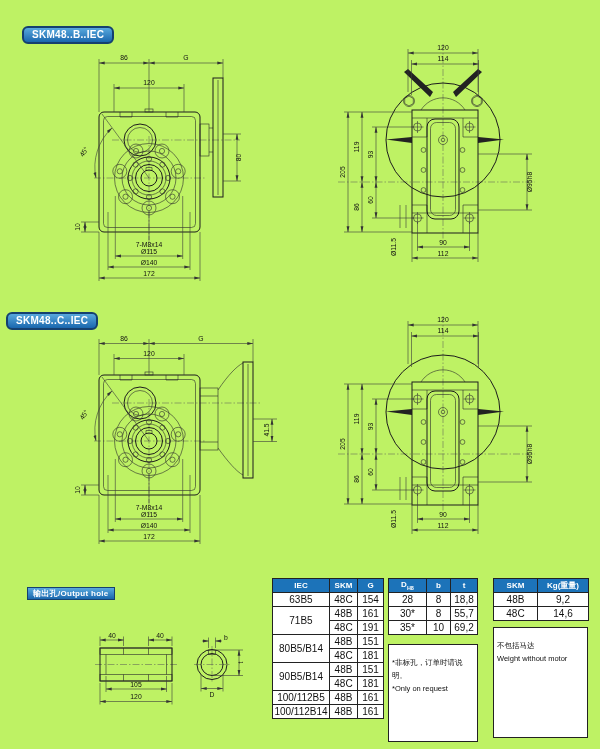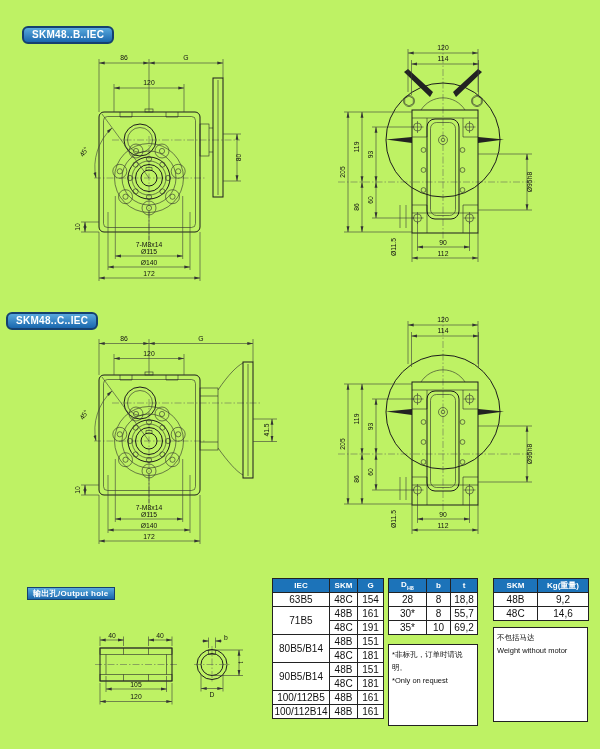--- a/index.html
+++ b/index.html
@@ -17,21 +17,21 @@
   .d{stroke:#3a3a3a;stroke-width:.6;fill:none;}
   .cl{stroke:#555;stroke-width:.5;fill:none;stroke-dasharray:7 2 1.5 2;}
   text.t{font:6.8px "Liberation Sans","DejaVu Sans",sans-serif;fill:#111;text-anchor:middle;}
   
   table.dtable{position:absolute;border-collapse:collapse;background:#fff;table-layout:fixed;}
   table.dtable th{background:#1c73b9;color:#fff;font-weight:bold;font-size:8px;
                   border:1px solid #222;height:13px;padding:0;}
   table.dtable td{border:1px solid #222;font-size:10px;color:#111;text-align:center;
                   height:13px;padding:0 1px;white-space:nowrap;}
   .notebox{position:absolute;border:1px solid #222;background:#fff;font-size:7.5px;color:#111;
-           padding:4px 3px;line-height:1.7;}
+           padding:12px 3px;line-height:1.7;}
   sub.h8{font-size:5.5px;}
 </style>
 </head>
 <body>
 
 <div id="page">
 
   <div class="badge" style="left:22px;top:26px">SKM48..B..IEC</div>
   <div class="badge" style="left:6px;top:312px">SKM48..C..IEC</div>
   <div class="badge small" style="left:27px;top:587px">输出孔/Output hole</div>

